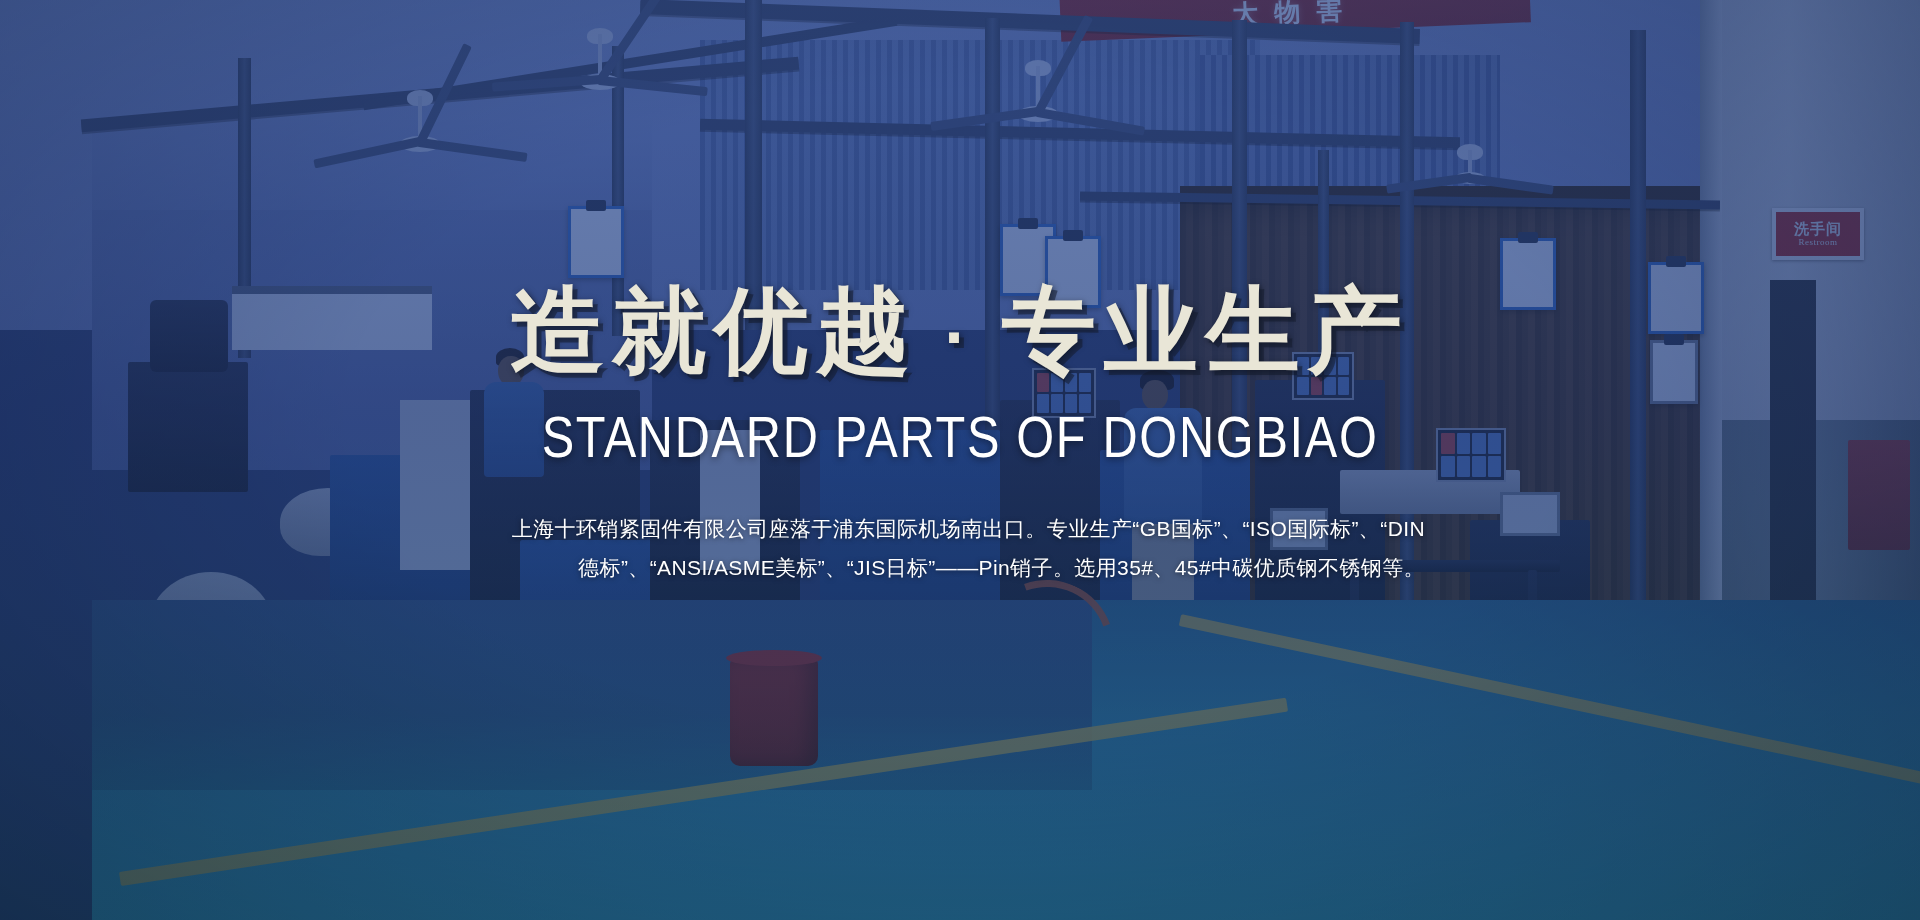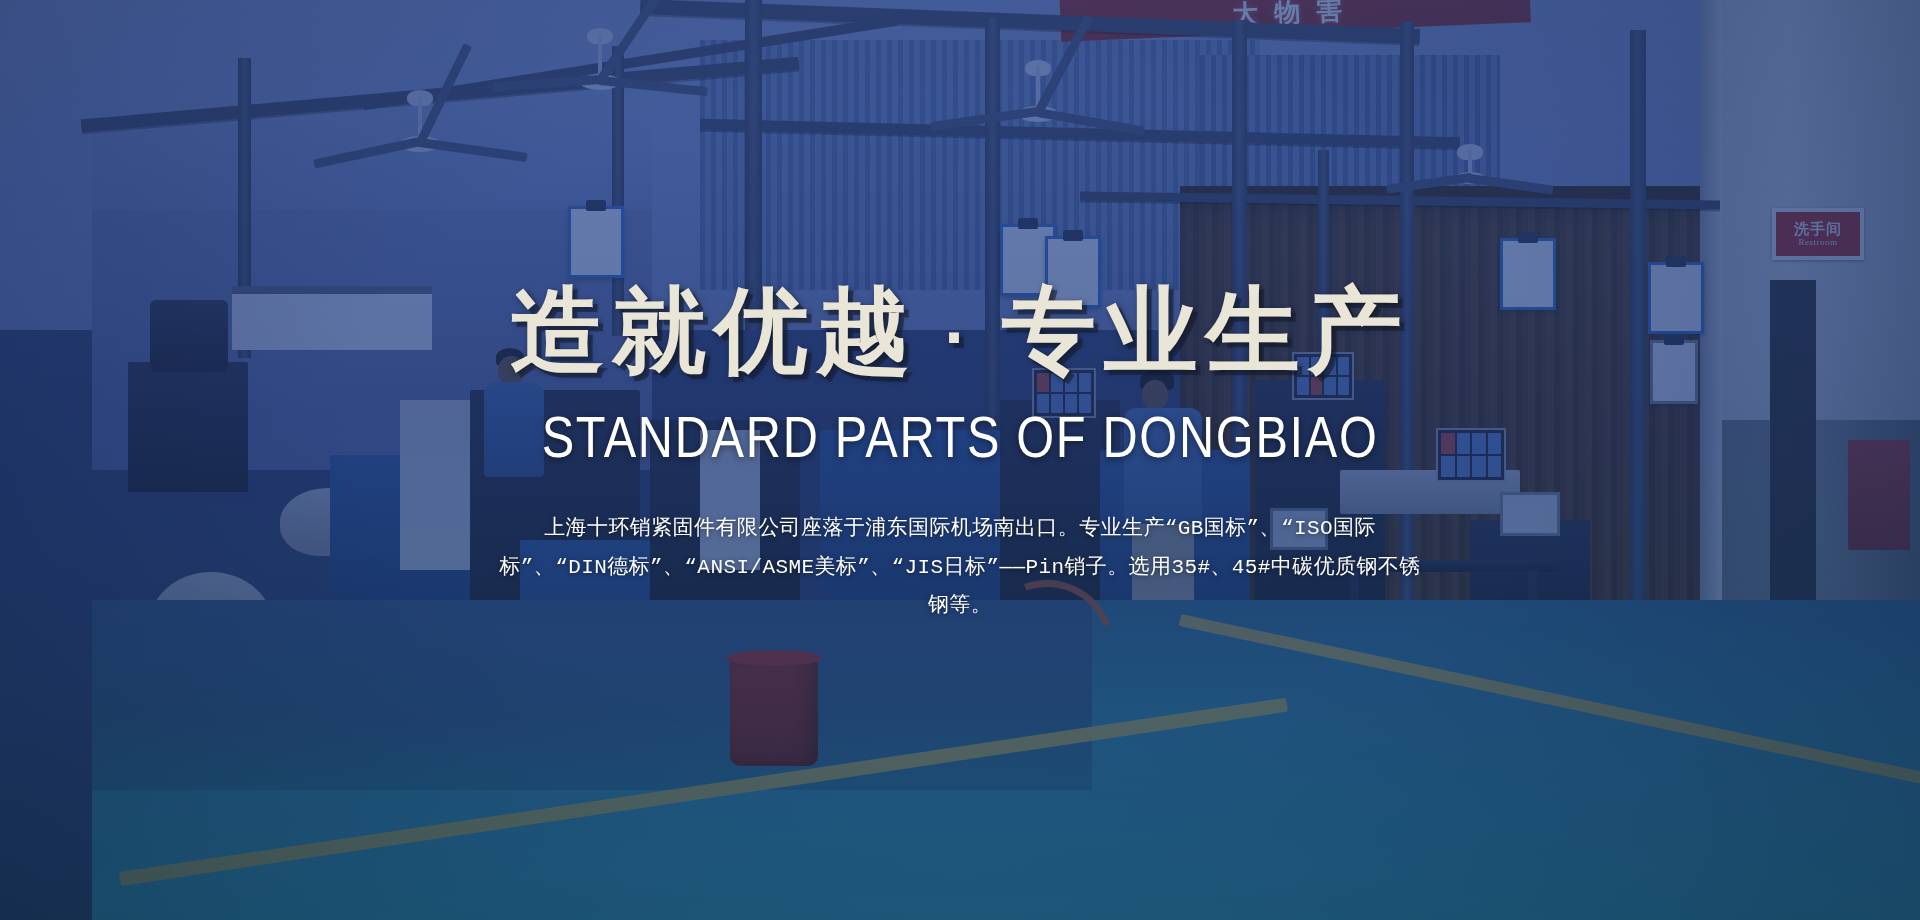--- a/index.html
+++ b/index.html
@@ -130,23 +130,23 @@
 
   .headline{font-size:94px;font-weight:700;color:#e9e6d7;letter-spacing:8px;
     line-height:1.05;margin:0;white-space:nowrap;
     text-shadow:5px 5px 0 rgba(20,28,46,.55), 2px 2px 6px rgba(0,0,0,.5);}
   .headline .dot{margin:0 26px;font-size:70px;vertical-align:middle;}
 
   .subhead{margin:22px 0 0;font-size:58px;color:#ffffff;font-weight:400;
     letter-spacing:2px;white-space:nowrap;transform:scaleX(.84);transform-origin:center;
     text-shadow:0 2px 8px rgba(0,0,0,.45);}
 
-  .desc{margin:40px 0 0;width:930px;text-align:center;color:#ffffff;
+  .desc{margin:40px 0 0;width:930px;text-align:right;color:#ffffff;
     font-size:21px;line-height:1.85;letter-spacing:.4px;
-    text-shadow:0 1px 5px rgba(0,0,0,.55);font-family:Liberation Mono, monospace;}
+    text-shadow:0 1px 5px rgba(0,0,0,.55);}
 </style>
 </head>
 <body>
 
 <div class="banner">
 
   <div class="scene">
 
     <div class="ceiling"></div>
     <div class="wall-mid-top"></div>

